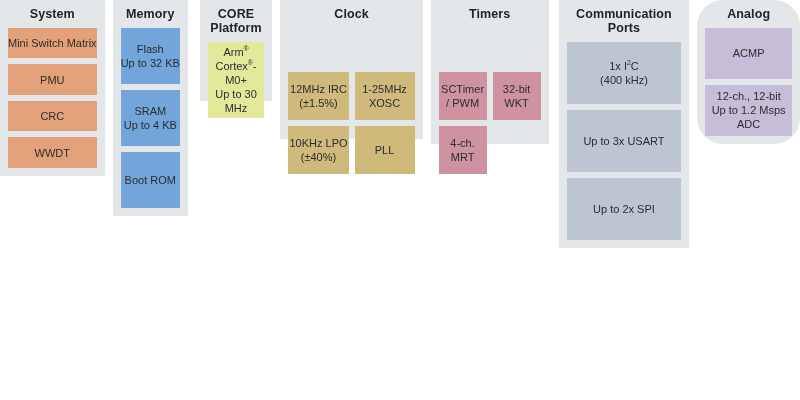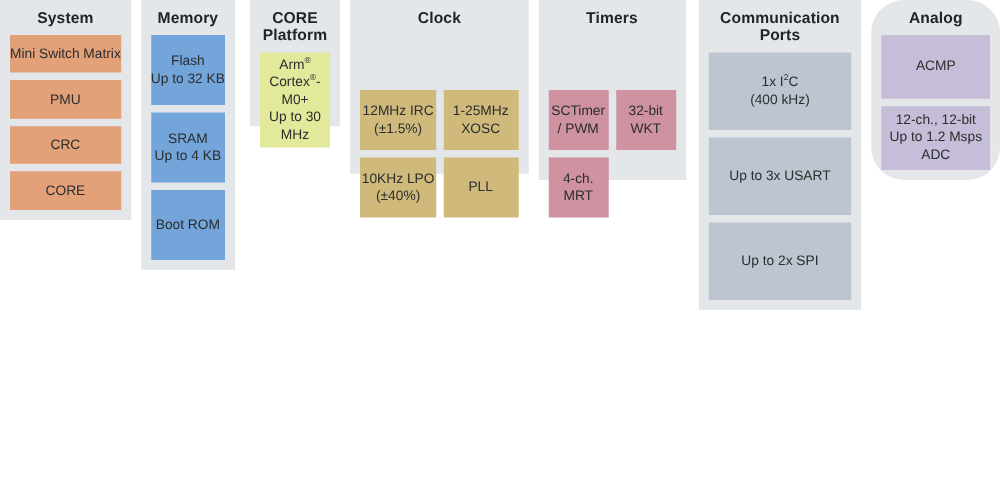--- a/index.html
+++ b/index.html
@@ -125,21 +125,21 @@
         <div class="block c-system">
           <span>Mini Switch Matrix</span>
         </div>
         <div class="block c-system">
           <span>PMU</span>
         </div>
         <div class="block c-system">
           <span>CRC</span>
         </div>
         <div class="block c-system">
-          <span>CORE</span>
+          <span>WWDT</span>
         </div>
       </div>
     </div>
 
     <div class="panel p-memory">
       <div class="panel-title">Memory</div>
       <div class="blocks">
         <div class="block c-memory">
           <span>
             <span>Flash</span><br>

